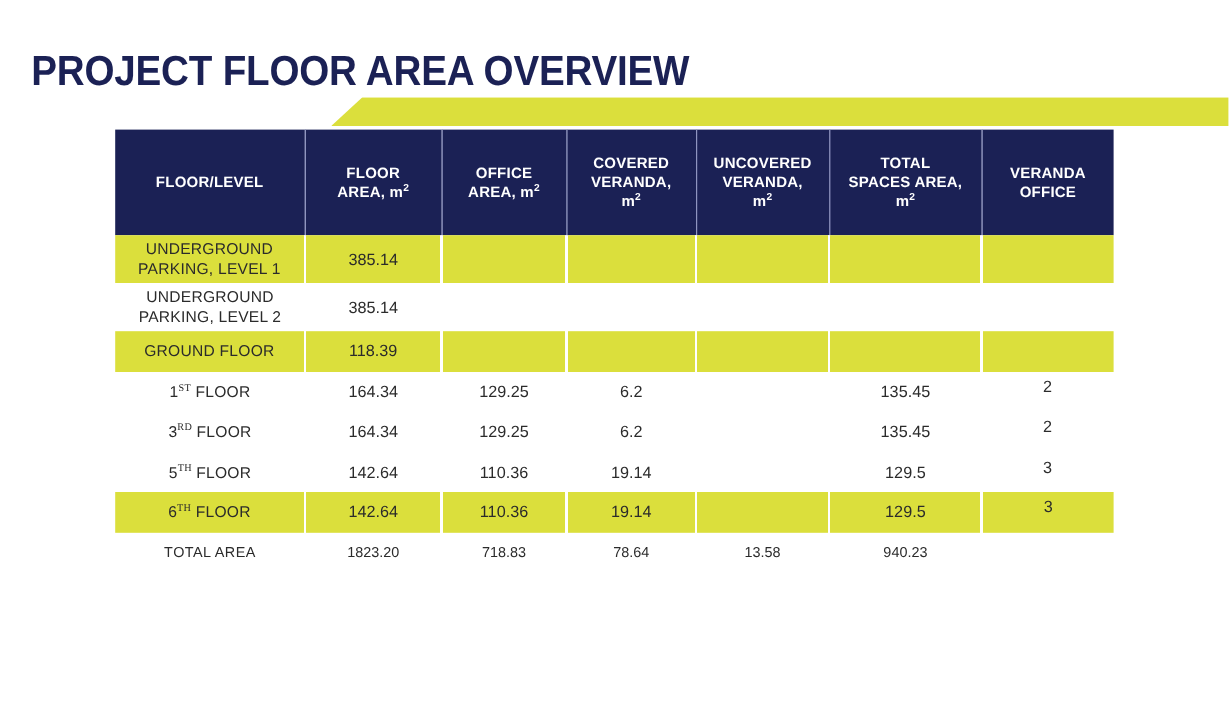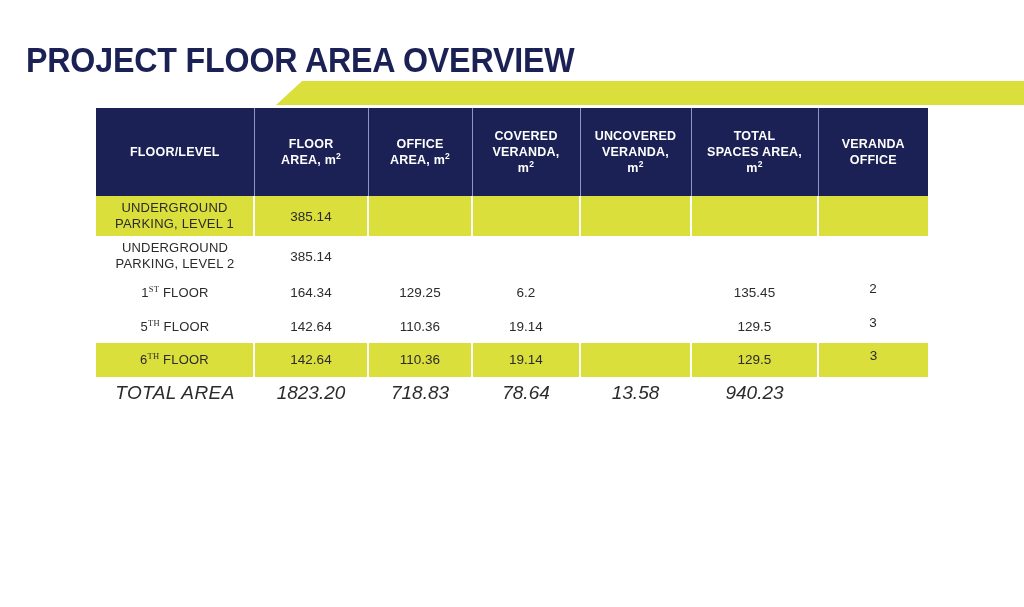--- a/index.html
+++ b/index.html
@@ -121,21 +121,21 @@
   tbody tr.band td:last-child { border-right: none; }
 
   
   td.parking span.pk {
     display: inline-block;
     position: relative;
     top: -4px;
     font-size: 13.5px;
   }
 
-  tbody tr.total td { font-size: 19px; font-style: italic; }
+  tbody tr.total td { font-size: 12px; }
   tbody tr.total td.label { letter-spacing: 0.4px; }
 </style>
 </head>
 <body>
 
 <div id="title-block">
   <div id="page-title">PROJECT FLOOR AREA OVERVIEW</div>
   <div id="title-banner"></div>
 </div>
 
@@ -173,22 +173,40 @@
         </tr>
         <tr class="tall">
           <td class="label">UNDERGROUND<br>PARKING, LEVEL 2</td>
           <td>385.14</td>
           <td></td>
           <td></td>
           <td></td>
           <td></td>
           <td class="parking"></td>
         </tr>
+        <tr class="band">
+          <td class="label">GROUND FLOOR</td>
+          <td>118.39</td>
+          <td></td>
+          <td></td>
+          <td></td>
+          <td></td>
+          <td class="parking"></td>
+        </tr>
         <tr>
           <td class="label">1<sup>ST</sup> FLOOR</td>
+          <td>164.34</td>
+          <td>129.25</td>
+          <td>6.2</td>
+          <td></td>
+          <td>135.45</td>
+          <td class="parking"><span class="pk">2</span></td>
+        </tr>
+        <tr>
+          <td class="label">3<sup>RD</sup> FLOOR</td>
           <td>164.34</td>
           <td>129.25</td>
           <td>6.2</td>
           <td></td>
           <td>135.45</td>
           <td class="parking"><span class="pk">2</span></td>
         </tr>
         <tr>
           <td class="label">5<sup>TH</sup> FLOOR</td>
           <td>142.64</td>

